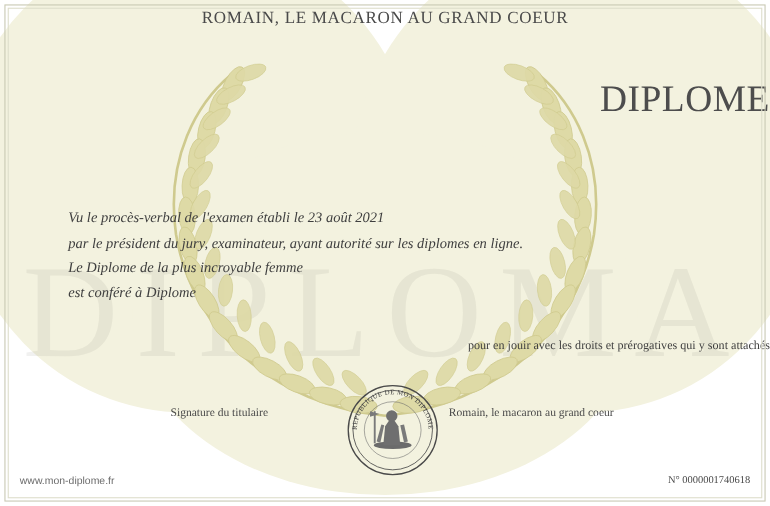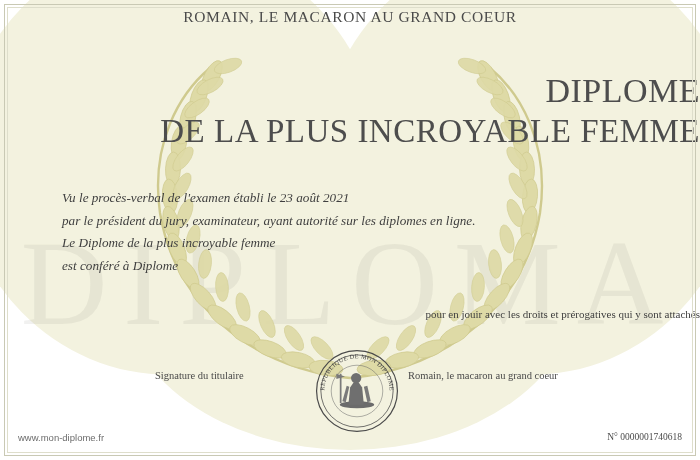--- a/index.html
+++ b/index.html
@@ -265,21 +265,20 @@
         <use href="#leafL" transform="translate(222,300) rotate(-134) scale(0.85)"></use>
       </g>
     </g>
   </svg>
 
   <div class="content">
     <div class="header-title">Romain, le macaron au grand coeur</div>
 
     <div class="main-title">
       <span>DIPLOME</span>
-      <span class="line2">DE LA PLUS INCROYABLE FEMME</span>
     </div>
 
     <div class="body-block">
       <div class="line">Vu le procès-verbal de l'examen établi le 23 août 2021</div>
       <div class="line">par le président du jury, examinateur, ayant autorité sur les diplomes en ligne.</div>
       <div class="line">Le Diplome de la plus incroyable femme</div>
       <div class="line">est conféré à Diplome</div>
     </div>
 
     <div class="confer-line">pour en jouir avec les droits et prérogatives qui y sont attachés</div>

